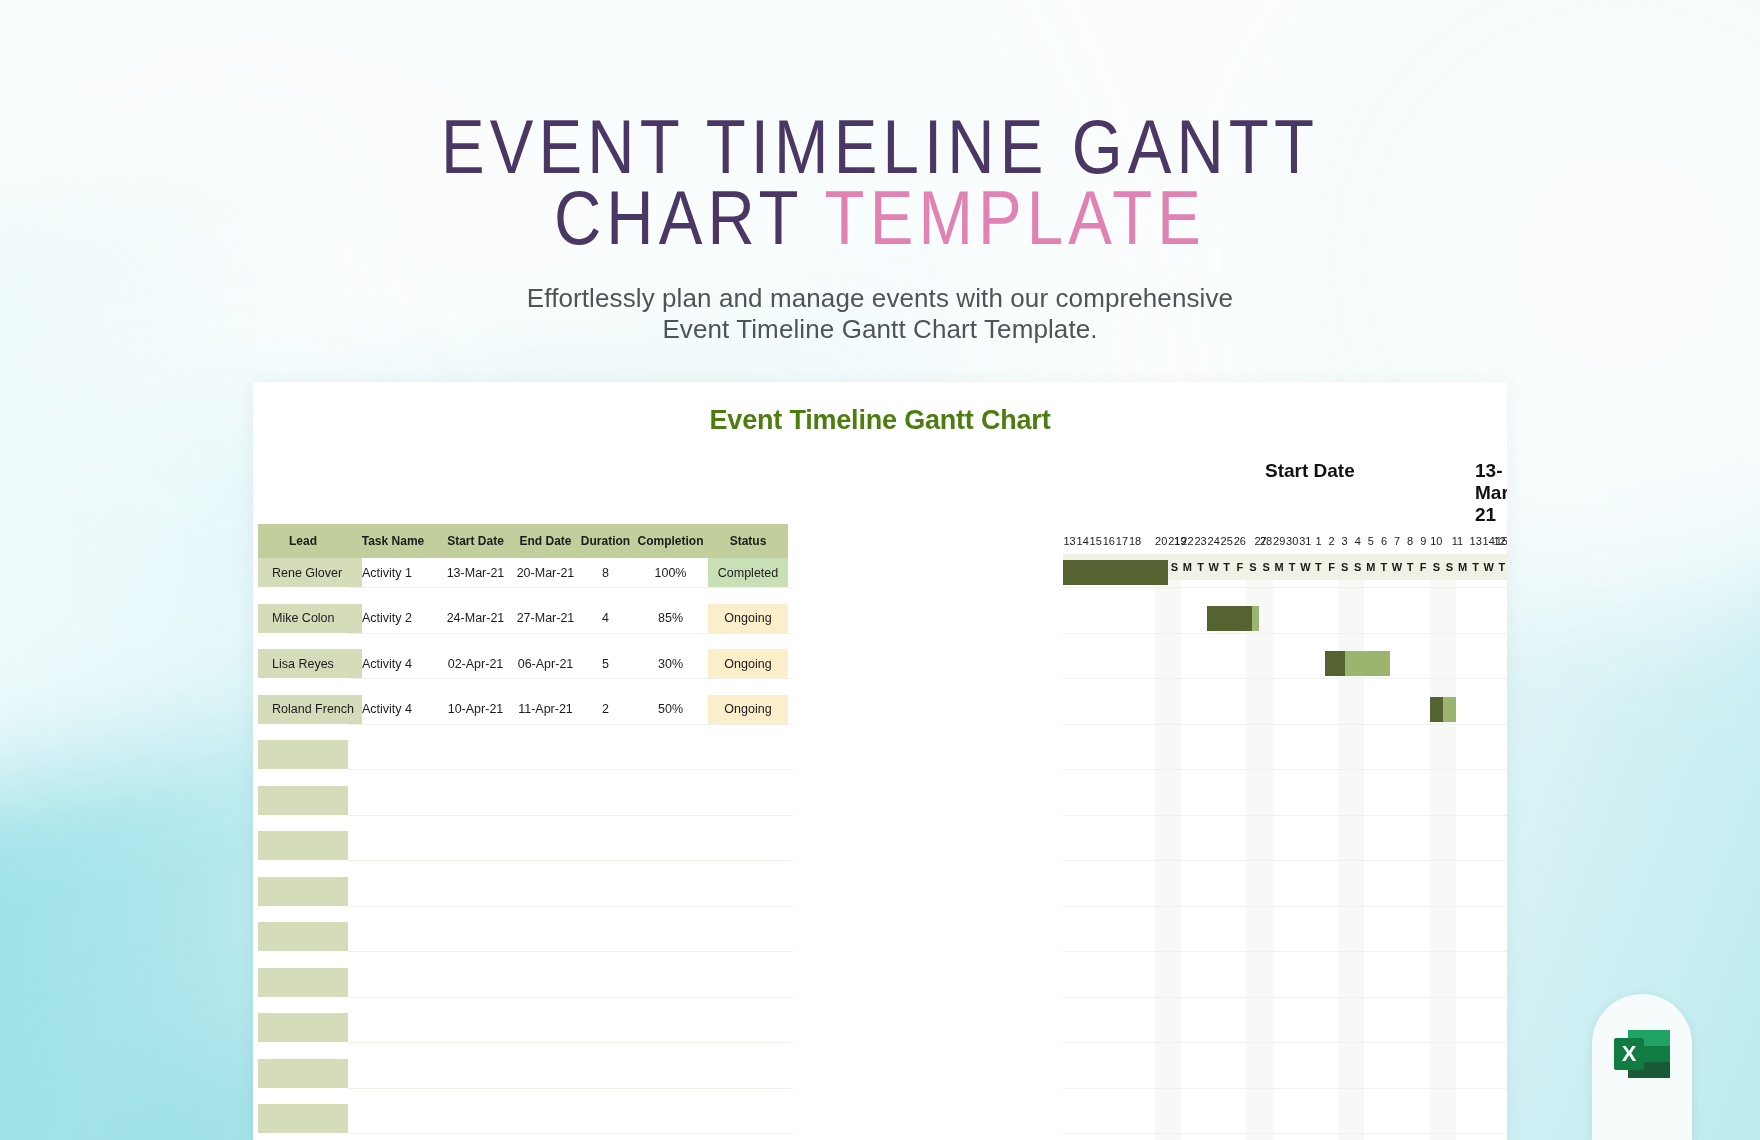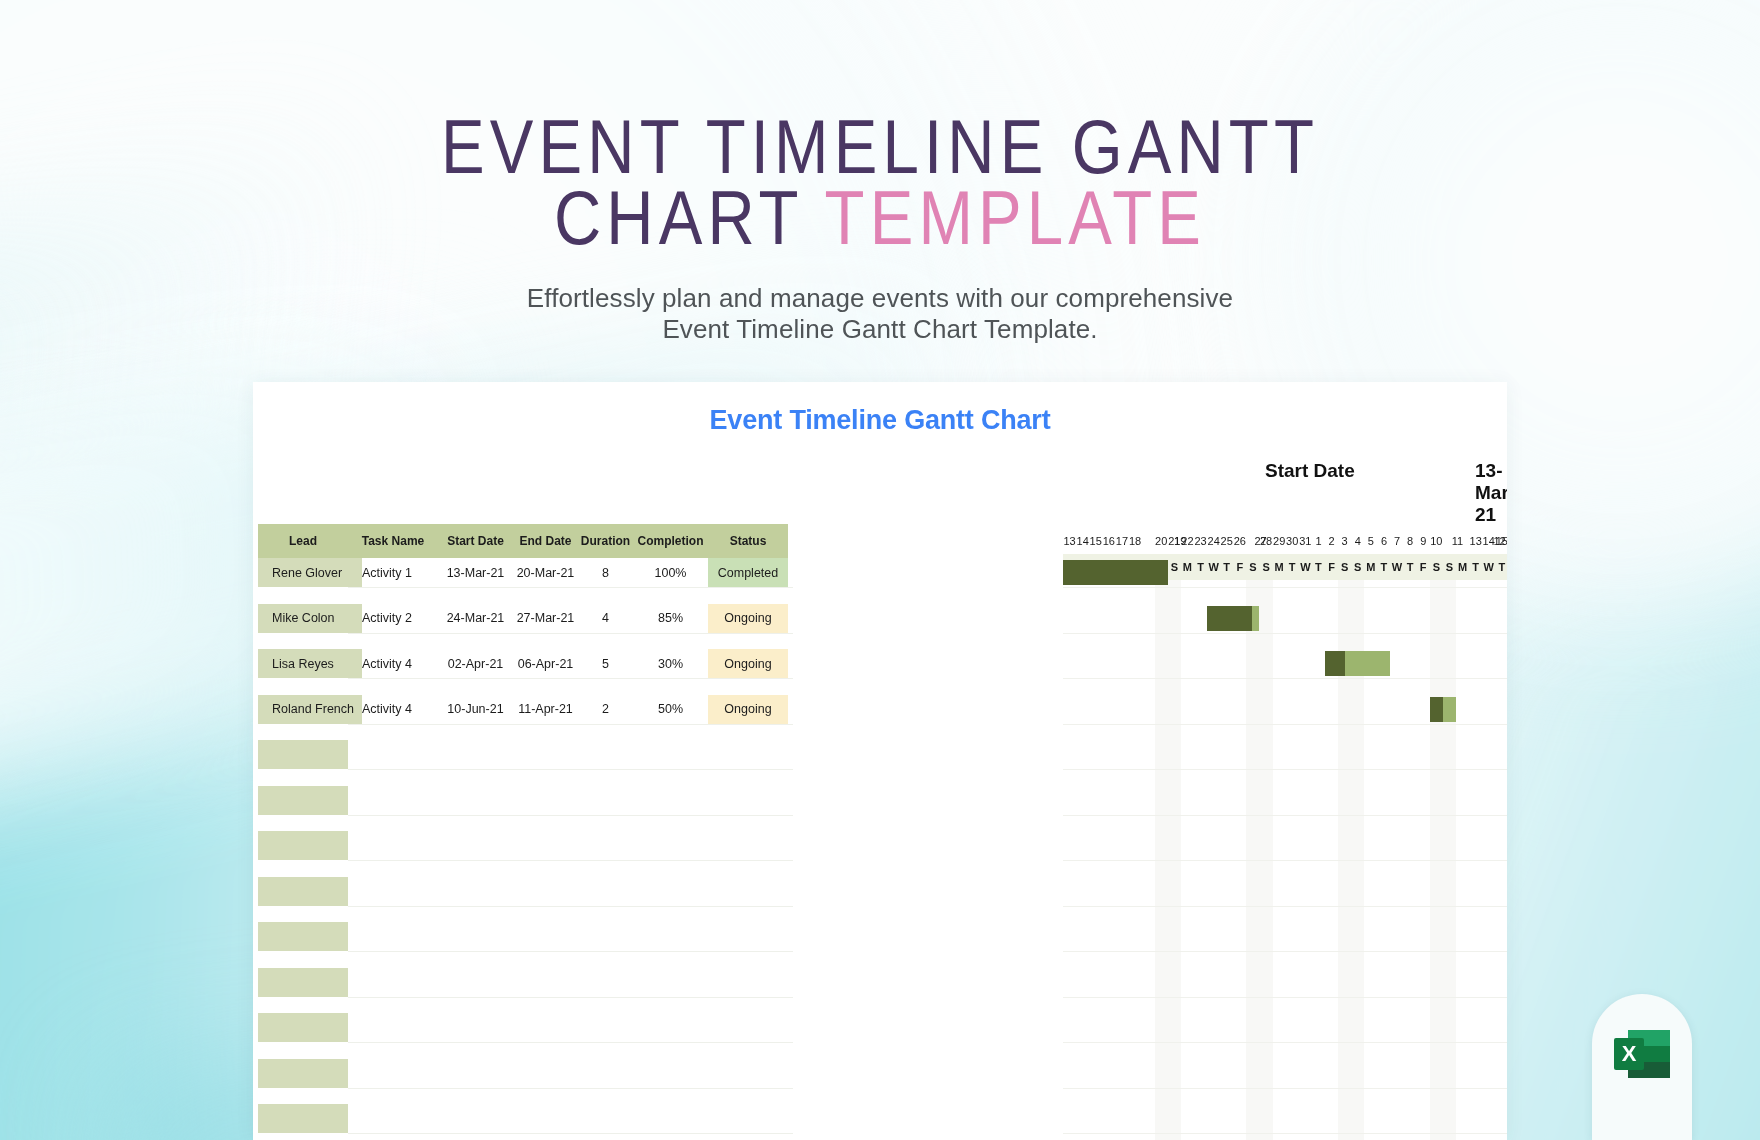--- a/index.html
+++ b/index.html
@@ -45,21 +45,21 @@
   #title .dark{color:#4a3763;}
   #title .pink{color:#e083b4;}
   #subtitle{margin:0;padding-top:30px;font-size:26px;line-height:1.18;
       color:#4f5457;font-weight:400;letter-spacing:.1px;}
 
   
   #sheet{position:absolute;left:253px;top:382px;width:1254px;height:758px;
       background:#ffffff;z-index:2;overflow:hidden;
       box-shadow:0 2px 18px rgba(40,70,80,.07);}
   #sheet-title{position:absolute;left:0;top:23px;width:1254px;text-align:center;
-      font-size:27px;font-weight:700;color:#3b82f6;letter-spacing:-.2px;}
+      font-size:27px;font-weight:700;color:#4d7c0f;letter-spacing:-.2px;}
 
   
   #startdate-label{position:absolute;left:1012px;top:78px;font-size:19px;font-weight:700;color:#111;}
   #startdate-value{position:absolute;left:1222px;top:78px;font-size:19px;font-weight:700;color:#111;}
   #grid-wrap{position:absolute;left:0;top:0;width:1254px;height:758px;}
 
   .hdr{position:absolute;top:142px;height:34px;background:#c2cf9d;
        font-size:12px;font-weight:700;color:#1c1c1c;
        display:flex;align-items:center;justify-content:center;}
   .cell{position:absolute;height:29px;font-size:12.5px;color:#1c1c1c;
@@ -270,21 +270,21 @@
       <div class="cell l" style="left: 95px; width: 90px; top: 267px;">Activity 4</div>
       <div class="cell c" style="left: 185px; width: 75px; top: 267px;">02-Apr-21</div>
       <div class="cell c" style="left: 260px; width: 65px; top: 267px;">06-Apr-21</div>
       <div class="cell c" style="left: 325px; width: 55px; top: 267px;">5</div>
       <div class="cell c" style="left: 380px; width: 75px; top: 267px;">30%</div>
       <div class="pill ongoing" style="left: 455px; width: 80px; top: 267px;">Ongoing</div>
       <div class="rowline" style="left: 95px; width: 445px; top: 296px;"></div>
       <div class="row-white" style="top: 312.5px; left: 0px; width: 540px;"></div>
       <div class="cell l lead-cell" style="left: 5px; width: 90px; top: 312.5px;">Roland French</div>
       <div class="cell l" style="left: 95px; width: 90px; top: 312.5px;">Activity 4</div>
-      <div class="cell c" style="left: 185px; width: 75px; top: 312.5px;">10-Jun-21</div>
+      <div class="cell c" style="left: 185px; width: 75px; top: 312.5px;">10-Apr-21</div>
       <div class="cell c" style="left: 260px; width: 65px; top: 312.5px;">11-Apr-21</div>
       <div class="cell c" style="left: 325px; width: 55px; top: 312.5px;">2</div>
       <div class="cell c" style="left: 380px; width: 75px; top: 312.5px;">50%</div>
       <div class="pill ongoing" style="left: 455px; width: 80px; top: 312.5px;">Ongoing</div>
       <div class="rowline" style="left: 95px; width: 445px; top: 341.5px;"></div>
       <div class="cell lead-cell" style="left: 5px; width: 90px; top: 358px;"></div>
       <div class="rowline" style="left: 95px; width: 445px; top: 387px;"></div>
       <div class="cell lead-cell" style="left: 5px; width: 90px; top: 403.5px;"></div>
       <div class="rowline" style="left: 95px; width: 445px; top: 432.5px;"></div>
       <div class="cell lead-cell" style="left: 5px; width: 90px; top: 449px;"></div>

